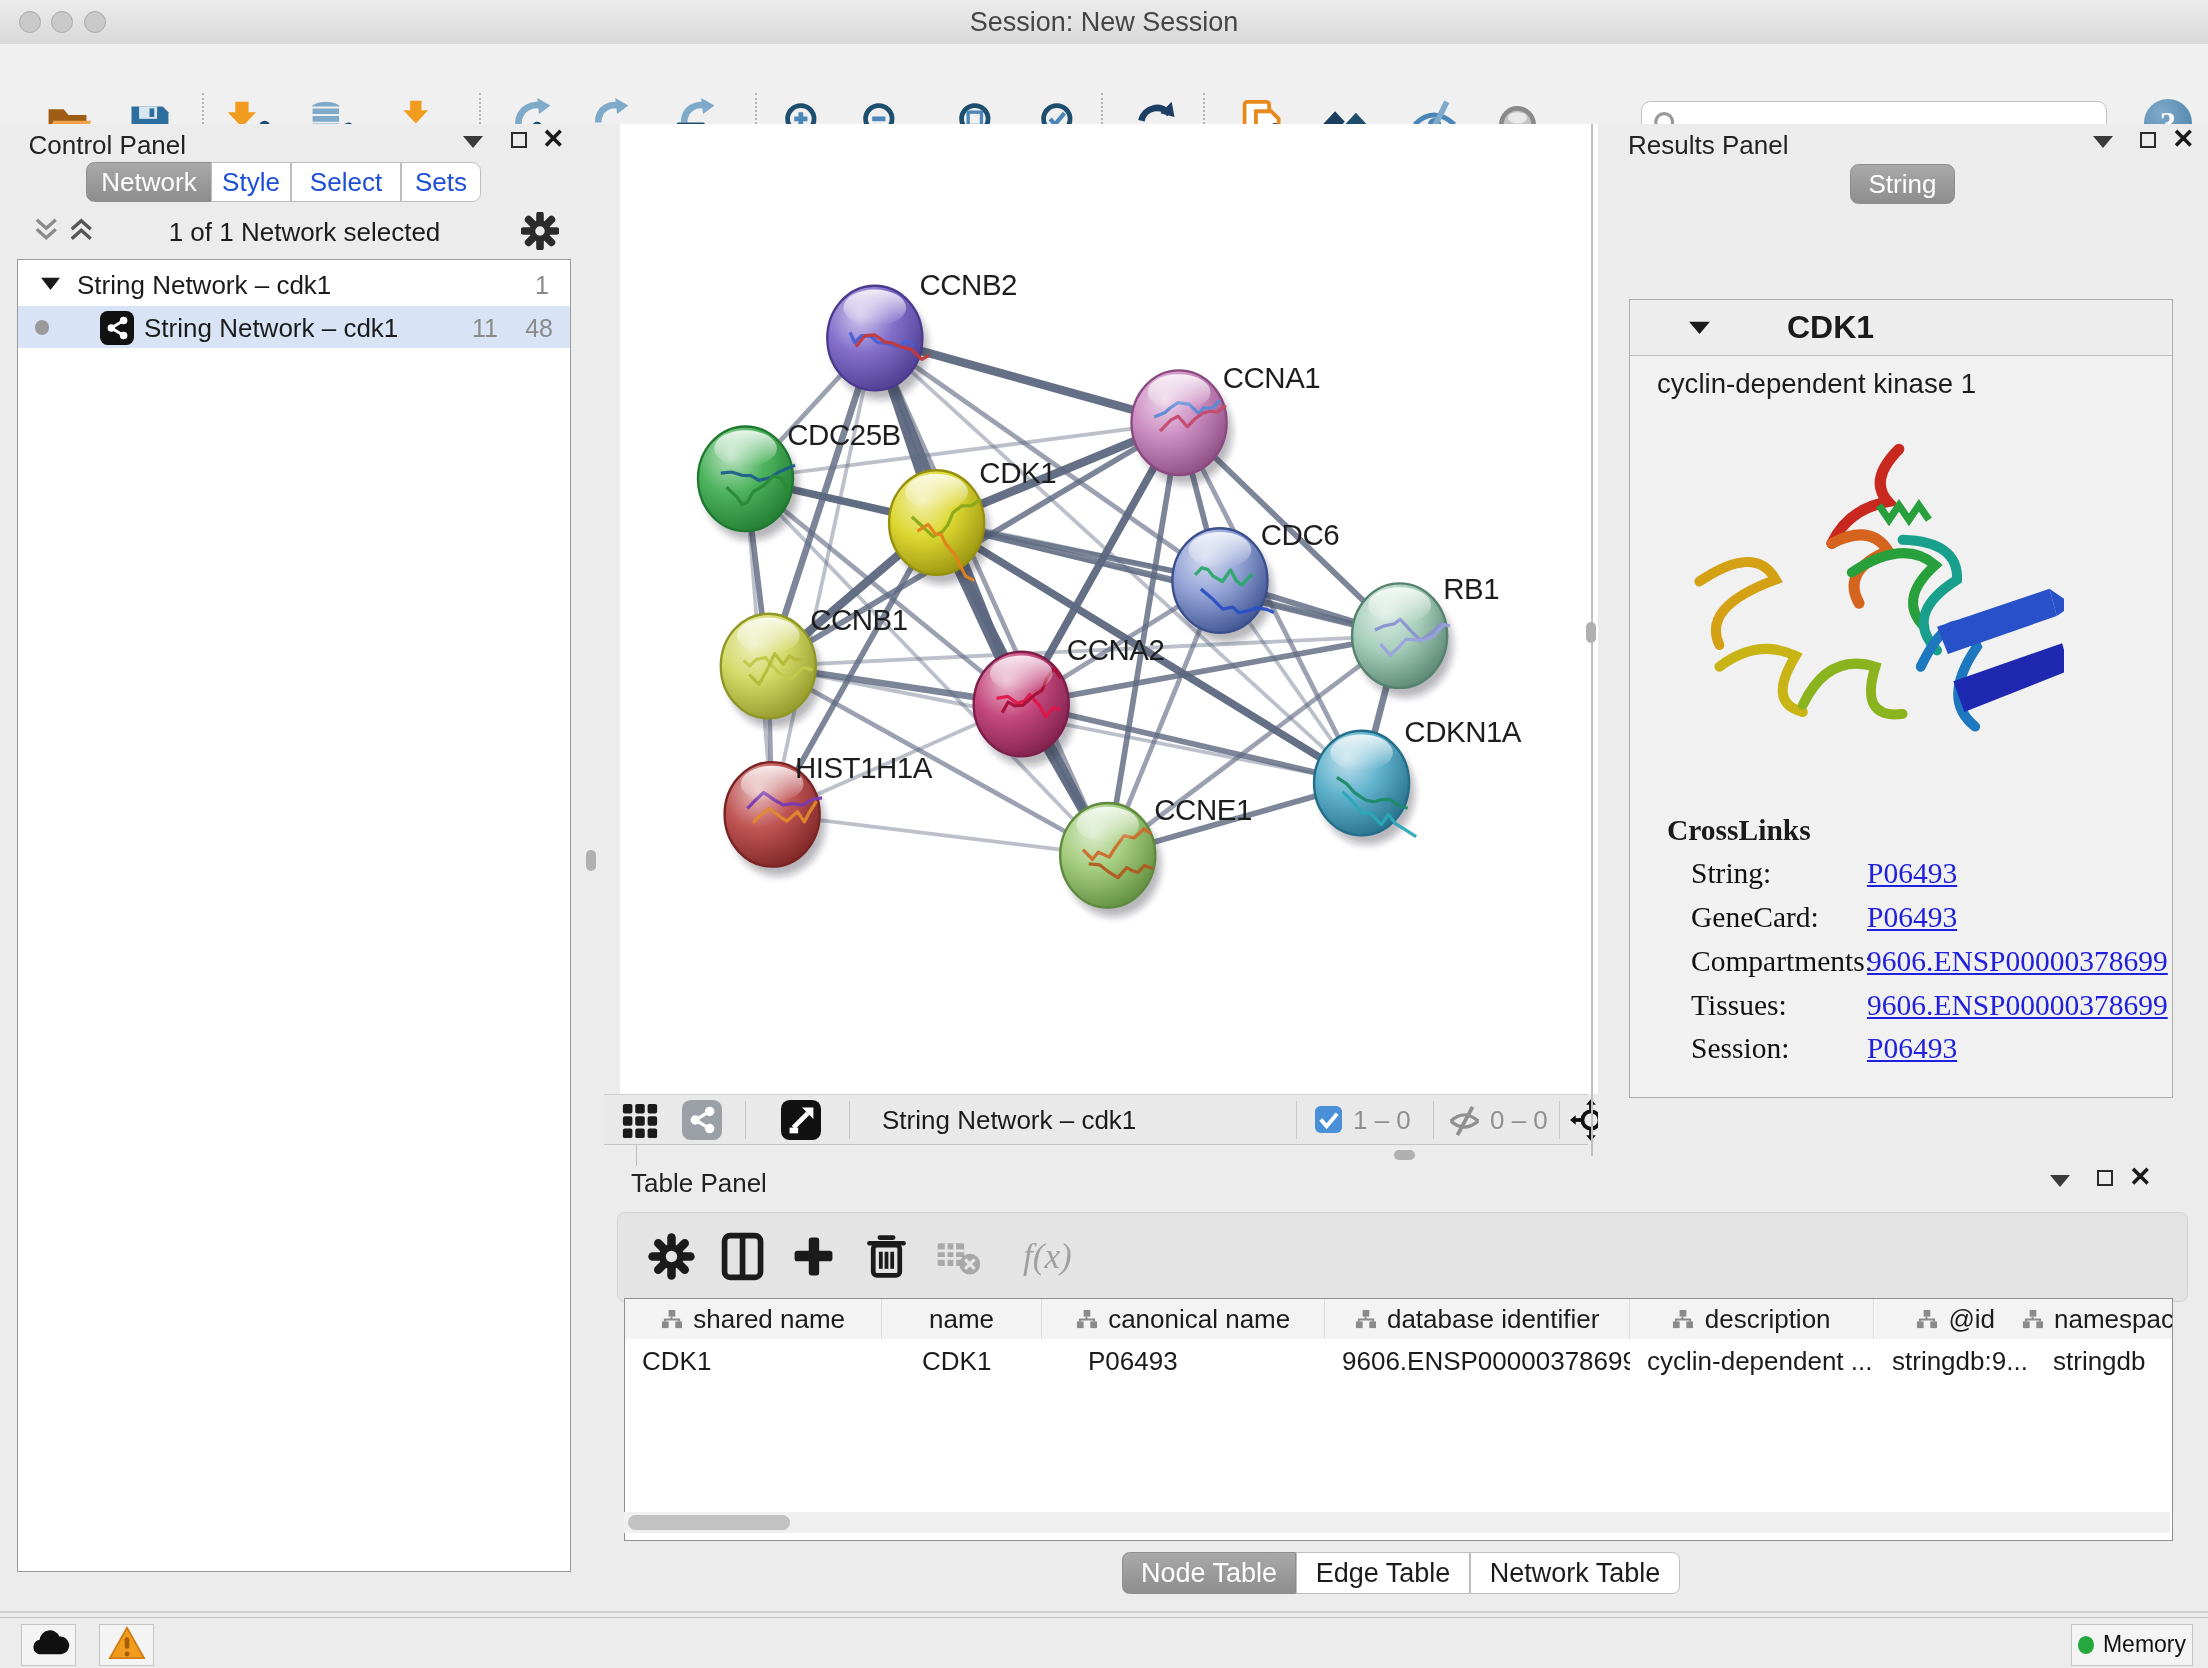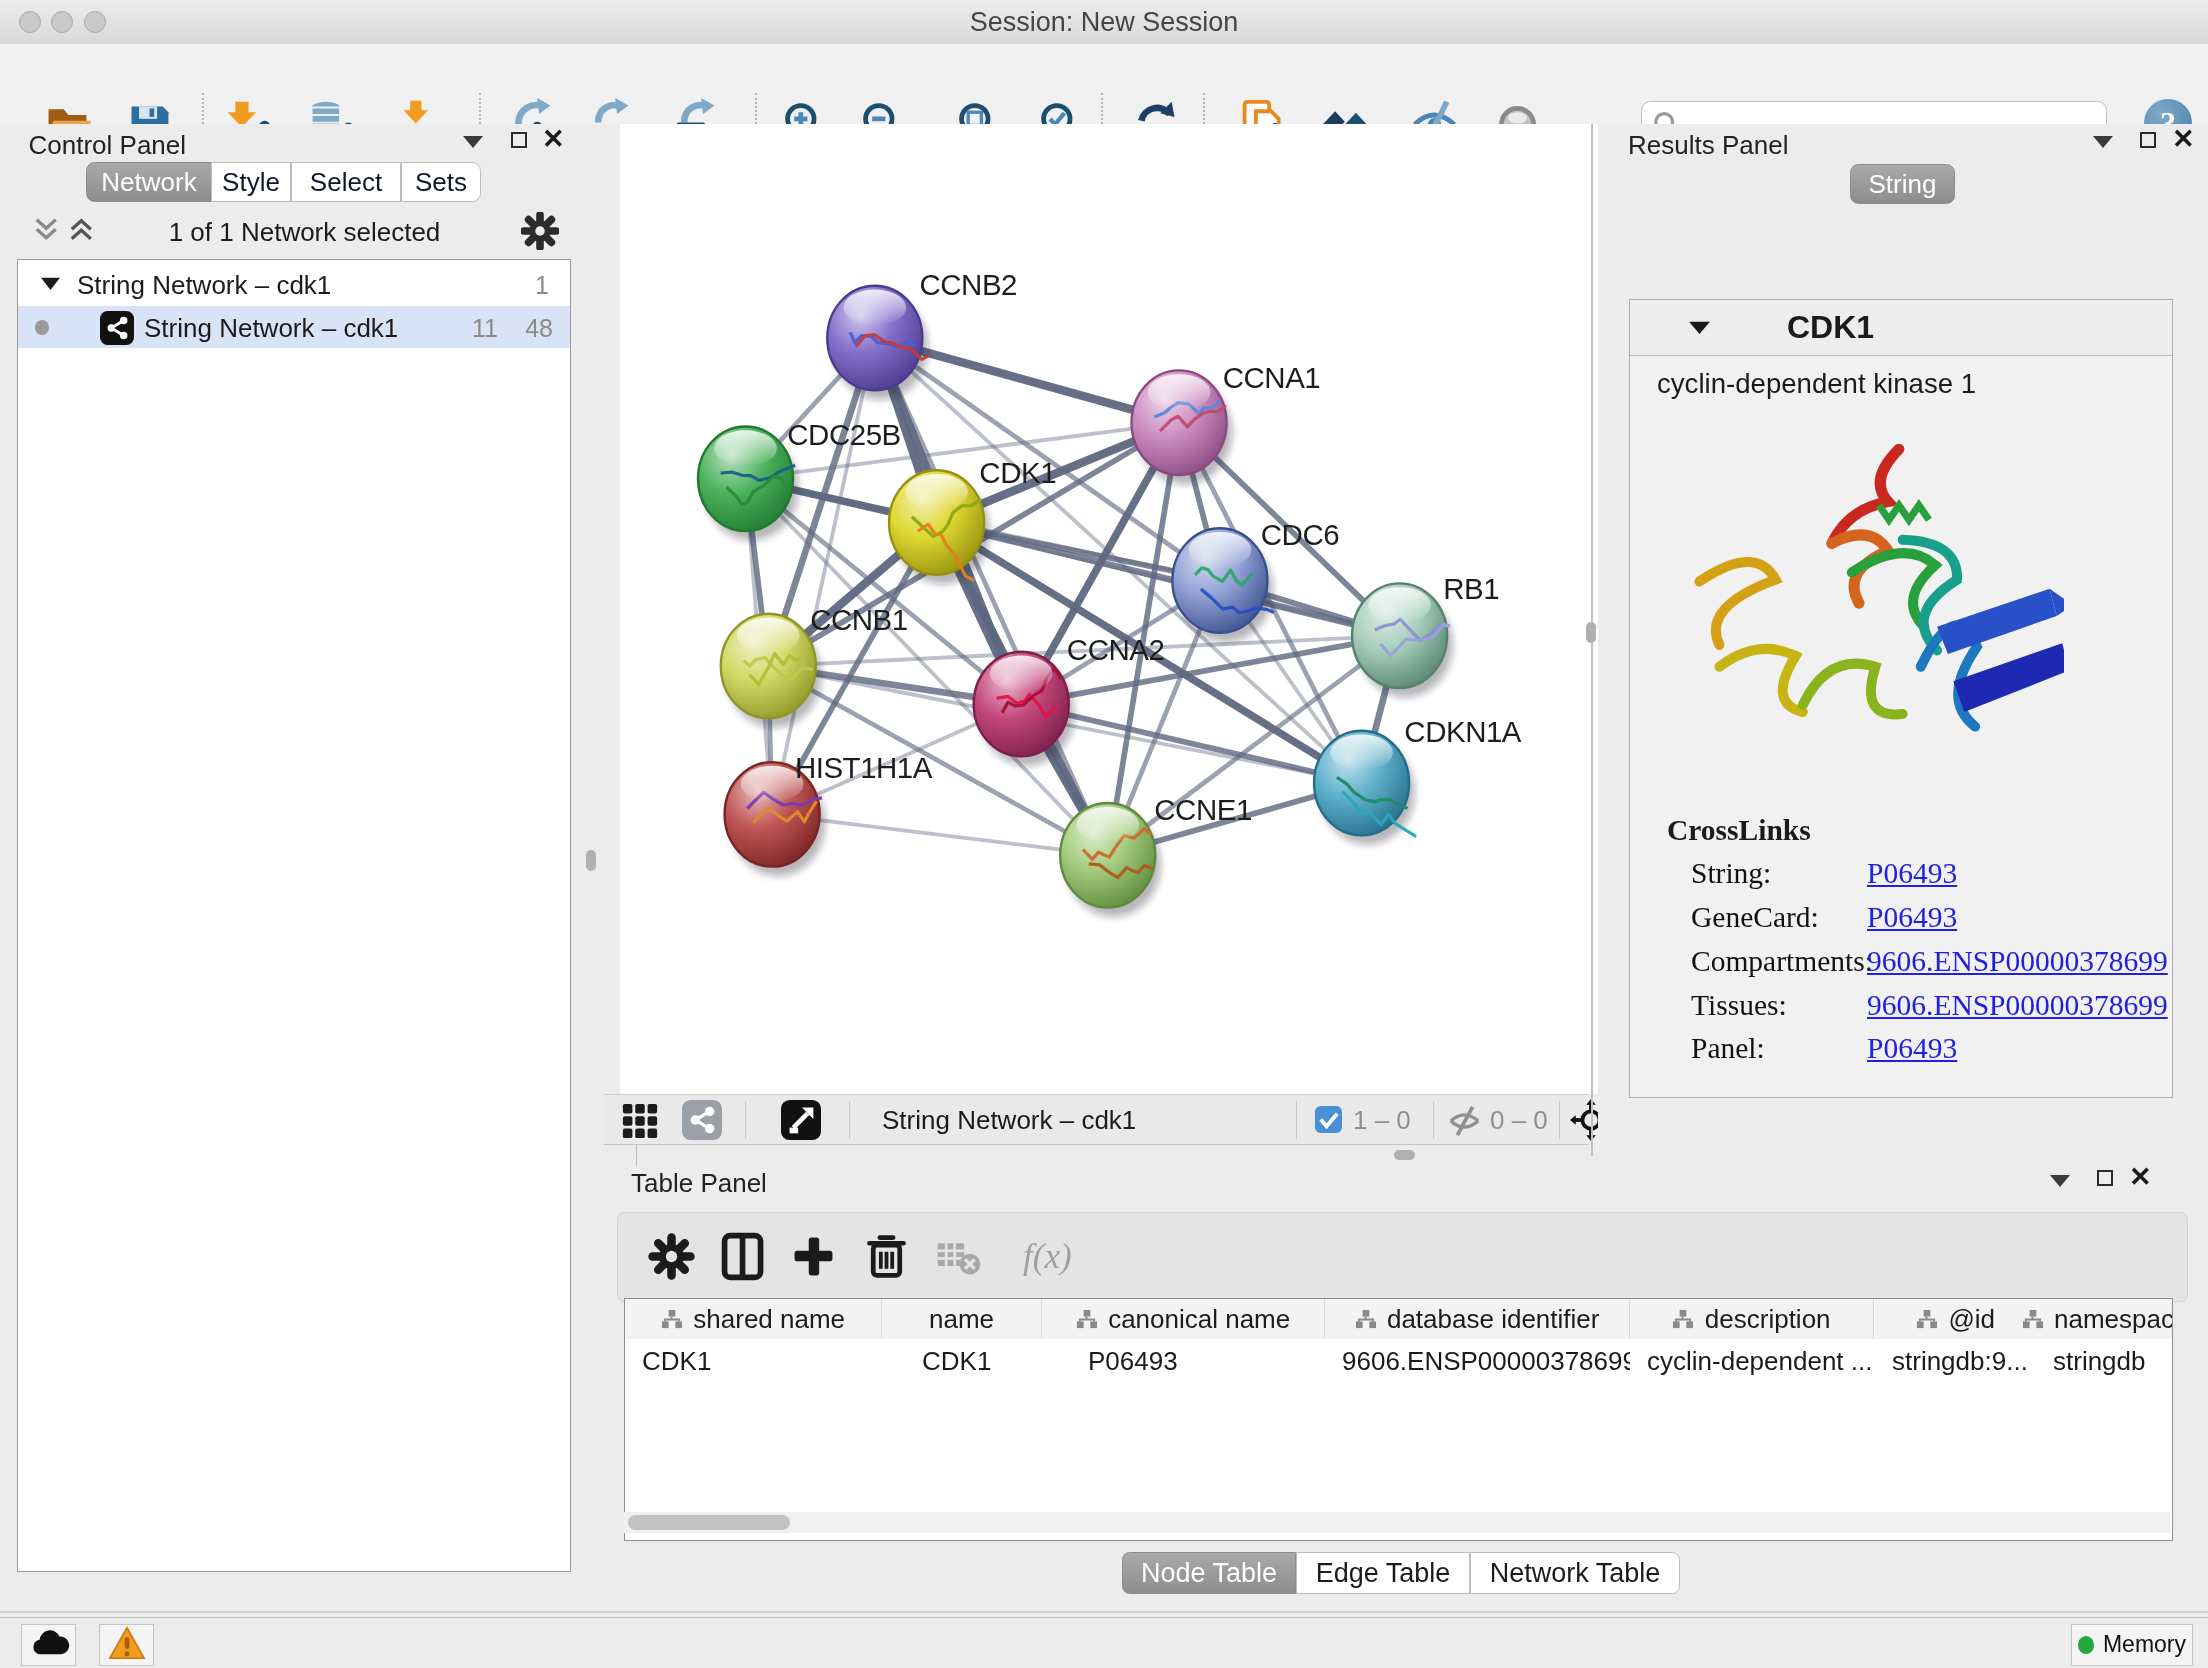--- a/index.html
+++ b/index.html
@@ -24,21 +24,21 @@
   #helpbtn{position:absolute;left:2144px;top:55px;width:48px;height:48px;border-radius:50%;
            background:radial-gradient(circle at 35% 30%,#7fa9c9,#5b8fb5 60%,#47759a);border:none;
            color:#fff;font-size:32px;font-weight:bold;font-family:"Liberation Serif",serif;cursor:pointer;}
   
   .panel-title{font-size:26px;color:#222;}
   .ph-caret{width:0;height:0;border-left:10.5px solid transparent;border-right:10.5px solid transparent;
             border-top:12.4px solid #3a3a3a;display:inline-block;}
   .ph-float{width:16px;height:16px;border:2.9px solid #2a2a2a;display:inline-block;box-sizing:border-box;}
   .ph-close{font-size:27px;font-weight:bold;color:#1a1a1a;line-height:19px;}
   .tab{position:absolute;height:40px;background:#fff;border:1px solid #bdbdbd;box-sizing:border-box;
-       font-size:26px;color:#0f172a;text-align:center;line-height:38px;cursor:pointer;}
+       font-size:26px;color:#1d4ed8;text-align:center;line-height:38px;cursor:pointer;}
   .tab.sel{background:linear-gradient(#a9a9a9,#8d8d8d);color:#fff;border-color:#8d8d8d;}
   
   #control-panel{left:0;top:124px;width:592px;height:1488px;background:#ececec;border-right:1.9px solid #bcbcbc;padding-left:44px;}
   #cp-tree{position:absolute;left:17px;top:135px;width:554px;height:1313px;background:#fff;
            border:1.9px solid #9a9a9a;box-sizing:border-box;}
   .tree-row{position:absolute;left:0;width:100%;height:42px;}
   .tree-row.sel{background:#d8e4f6;}
   .tree-label{position:absolute;font-size:26px;top:6.7px;}
   .tree-count{position:absolute;font-size:25px;color:#8a8a8a;top:7.6px;}
   .blacksq{position:absolute;width:34px;height:34px;border-radius:7.6px;background:#111;}
@@ -584,21 +584,21 @@
 
     <div class="abs serif" style="left:37px;top:514px;font-size:29.5px;font-weight:bold">CrossLinks</div>
     <span class="xl-label serif" style="left:61px;top:557px">String:</span>
     <span class="xl-value serif" style="left:237px;top:557px">P06493</span>
     <span class="xl-label serif" style="left:61px;top:601px">GeneCard:</span>
     <span class="xl-value serif" style="left:237px;top:601px">P06493</span>
     <span class="xl-label serif" style="left:61px;top:645px">Compartments:</span>
     <span class="xl-value serif" style="left:237px;top:645px">9606.ENSP00000378699</span>
     <span class="xl-label serif" style="left:61px;top:689px">Tissues:</span>
     <span class="xl-value serif" style="left:237px;top:689px">9606.ENSP00000378699</span>
-    <span class="xl-label serif" style="left:61px;top:732px">Panel:</span>
+    <span class="xl-label serif" style="left:61px;top:732px">Session:</span>
     <span class="xl-value serif" style="left:237px;top:732px">P06493</span>
   </div>
 </div>
 
 <div id="table-panel" class="abs">
   <div class="panel-title abs" style="left:27px;top:1.9px">Table Panel</div>
   <span class="ph-caret abs" style="left:1446px;top:8.6px"></span>
   <span class="ph-float abs" style="left:1493px;top:3.8px"></span>
   <span class="ph-close abs" style="left:1525px;top:1.9px">✕</span>
 

